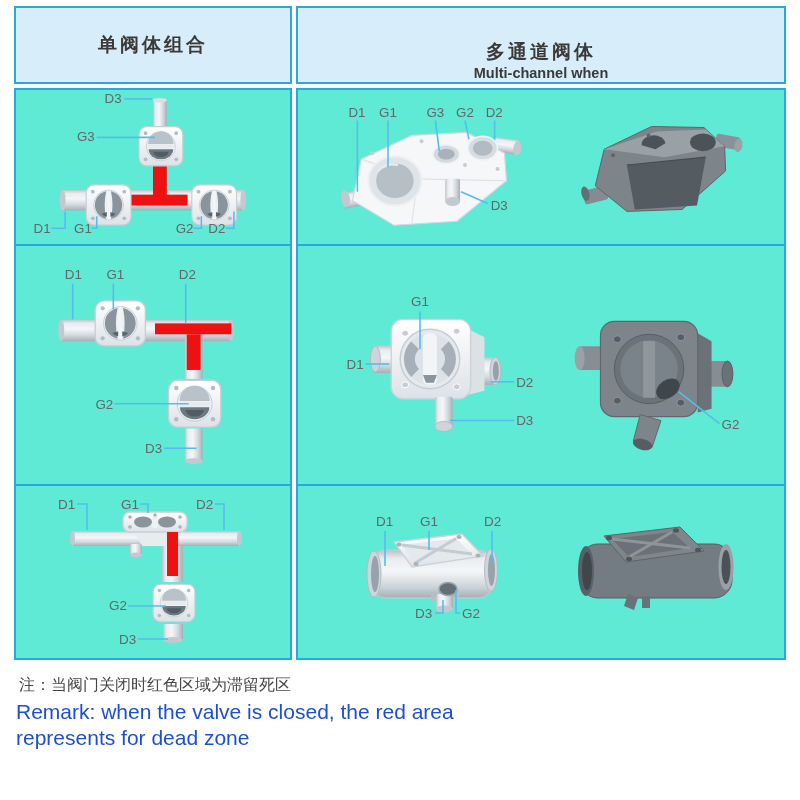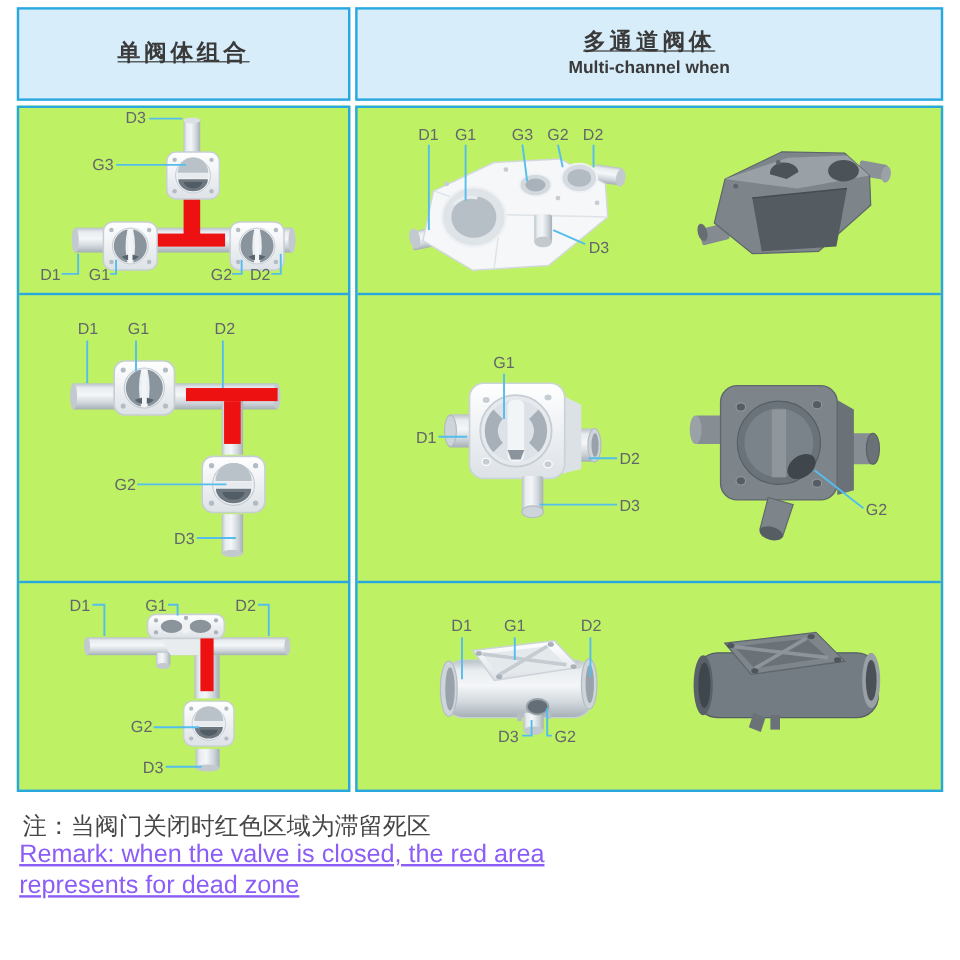--- a/index.html
+++ b/index.html
@@ -1,28 +1,28 @@
 <!DOCTYPE html>
 <html><head>
 <meta charset="utf-8">
 <style>
   html,body{margin:0;padding:0;}
   body{width:800px;height:800px;position:relative;background:#fff;
        font-family:"Liberation Sans","DejaVu Sans",sans-serif;overflow:hidden;}
-  .cell{position:absolute;border:2px solid #29a8e0;box-sizing:border-box;background:#bef264;}
+  .cell{position:absolute;border:2px solid #29a8e0;box-sizing:border-box;background:#5eead4;}
   .hdr{background:#d7edf9;display:flex;flex-direction:column;align-items:center;justify-content:center;}
-  .hdr .zh{font-size:19px;font-weight:bold;letter-spacing:3px;color:#3a3a3a;line-height:1.25;text-decoration:underline;}
+  .hdr .zh{font-size:19px;font-weight:bold;letter-spacing:3px;color:#3a3a3a;line-height:1.25;}
   .hdr .en{font-size:14.5px;font-weight:bold;color:#3a3a3a;line-height:1.25;}
   .row{position:relative;width:100%;box-sizing:border-box;}
   .row.divided{border-bottom:2px solid #29a8e0;}
   svg.fig{display:block;width:100%;height:100%;}
   svg text{font-size:13.5px;fill:#63676b;}
   .leader{stroke:#55bdee;stroke-width:1.6;fill:none;}
-  .remark-zh{position:absolute;left:19px;top:675px;font-size:20px;color:#474747;}
-  .remark-en{position:absolute;left:16px;top:699px;font-size:21px;color:#8b5cf6;width:462px;line-height:1.22;text-decoration:underline;}
+  .remark-zh{position:absolute;left:19px;top:675px;font-size:16px;color:#474747;}
+  .remark-en{position:absolute;left:16px;top:699px;font-size:21px;color:#1d4ed8;width:462px;line-height:1.22;}
 </style>
 </head>
 <body>
 
 <svg width="0" height="0" style="position:absolute" aria-hidden="true">
 <defs>
   <linearGradient id="gpH" x1="0" y1="0" x2="0" y2="1">
     <stop offset="0" stop-color="#b9c1c7"></stop>
         <stop offset="0.18" stop-color="#e9edf0"></stop>
     <stop offset="0.45" stop-color="#f4f6f8"></stop>
@@ -66,21 +66,21 @@
     <path d="M21,38 a11,8 0 0 0 7,4 l0,-6 z" fill="#5a646c"></path>
     <path d="M39,38 a11,8 0 0 1 -7,4 l0,-6 z" fill="#5a646c"></path>
     <rect x="27.8" y="9" width="4.4" height="36" fill="#f2f5f7"></rect>
   </symbol>
 </defs>
 </svg>
 
 <div class="cell hdr" style="left:14px;top:6px;width:278px;height:78px;">
   <div class="zh">单阀体组合</div>
 </div>
-<div class="cell hdr" style="left:296px;top:6px;width:490px;height:78px;">
+<div class="cell hdr" style="left:296px;top:6px;width:490px;height:78px;justify-content:flex-end;">
   <div class="zh">多通道阀体</div>
   <div class="en">Multi-channel when</div>
 </div>
 
 <div class="cell" style="left:14px;top:88px;width:278px;height:572px;">
 
   <div class="row divided" style="height:156px;">
     <svg class="fig" viewBox="0 0 274 156">
       <g>
         <rect x="137" y="10" width="14" height="34" fill="url(#gpV)"></rect>

